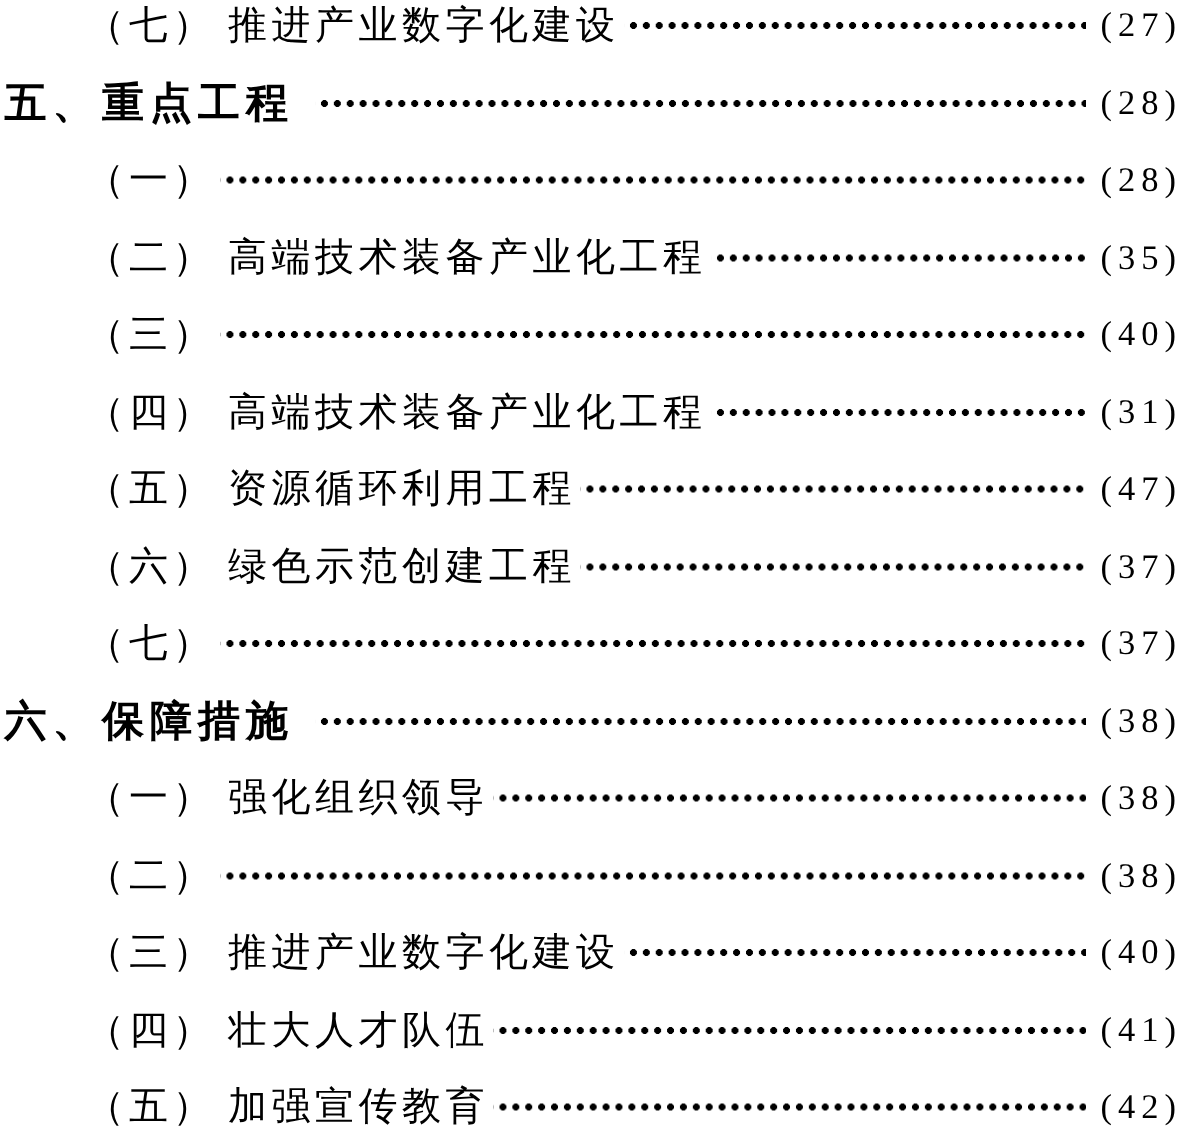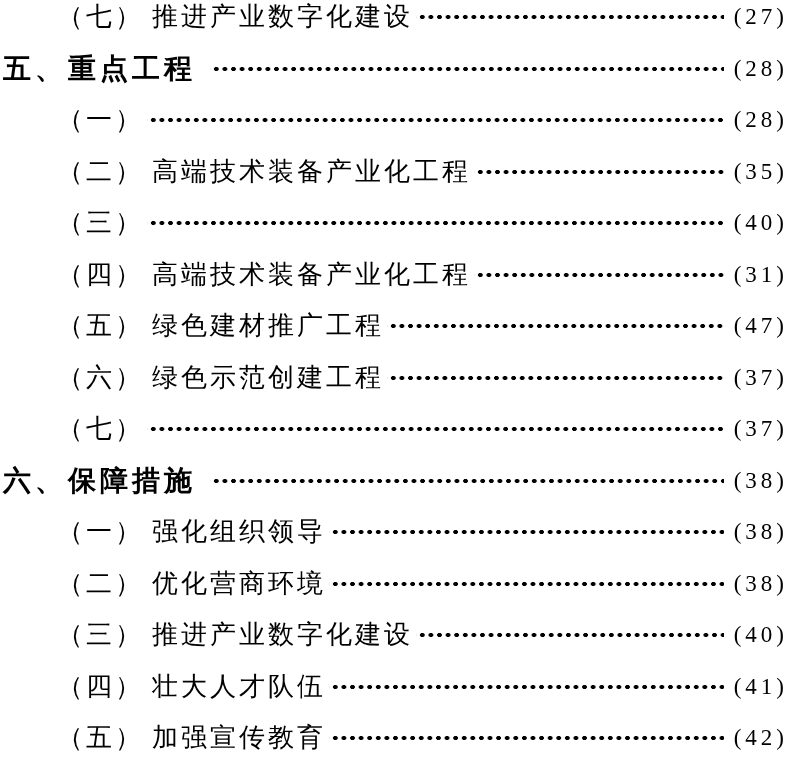--- a/index.html
+++ b/index.html
@@ -105,21 +105,21 @@
 
   <div class="row sub">
     <span class="num">（四）</span>
     <span class="title">高端技术装备产业化工程</span>
     <span class="dots"></span>
     <span class="page-no">(31)</span>
   </div>
 
   <div class="row sub">
     <span class="num">（五）</span>
-    <span class="title">绿色建材推广工程</span>
+    <span class="title">资源循环利用工程</span>
     <span class="dots"></span>
     <span class="page-no">(47)</span>
   </div>
 
   <div class="row sub">
     <span class="num">（六）</span>
     <span class="title">绿色示范创建工程</span>
     <span class="dots"></span>
     <span class="page-no">(37)</span>
   </div>
@@ -139,21 +139,20 @@
 
   <div class="row sub">
     <span class="num">（一）</span>
     <span class="title">强化组织领导</span>
     <span class="dots"></span>
     <span class="page-no">(38)</span>
   </div>
 
   <div class="row sub">
     <span class="num">（二）</span>
-    <span class="title">优化营商环境</span>
     <span class="dots"></span>
     <span class="page-no">(38)</span>
   </div>
 
   <div class="row sub">
     <span class="num">（三）</span>
     <span class="title">推进产业数字化建设</span>
     <span class="dots"></span>
     <span class="page-no">(40)</span>
   </div>

